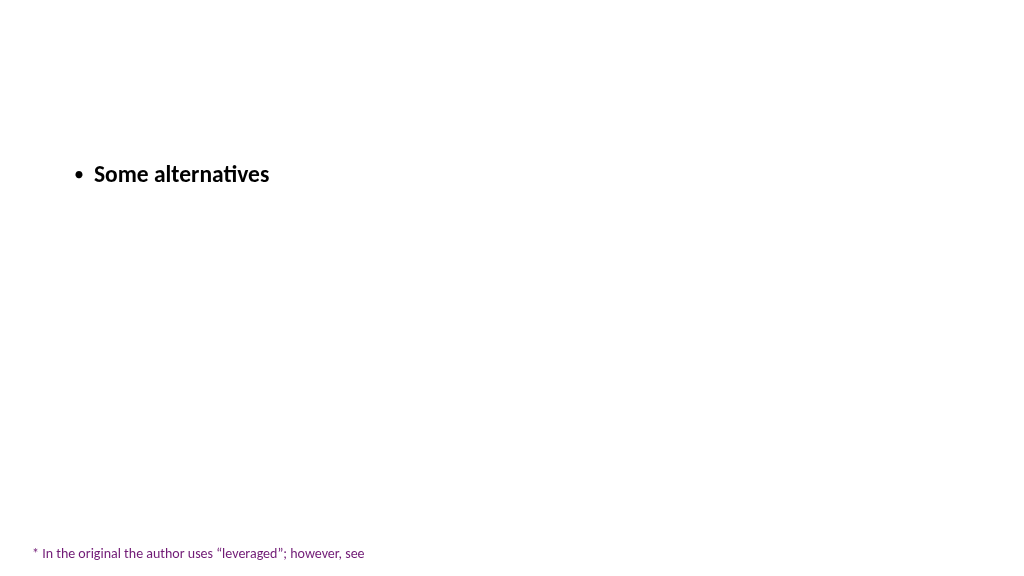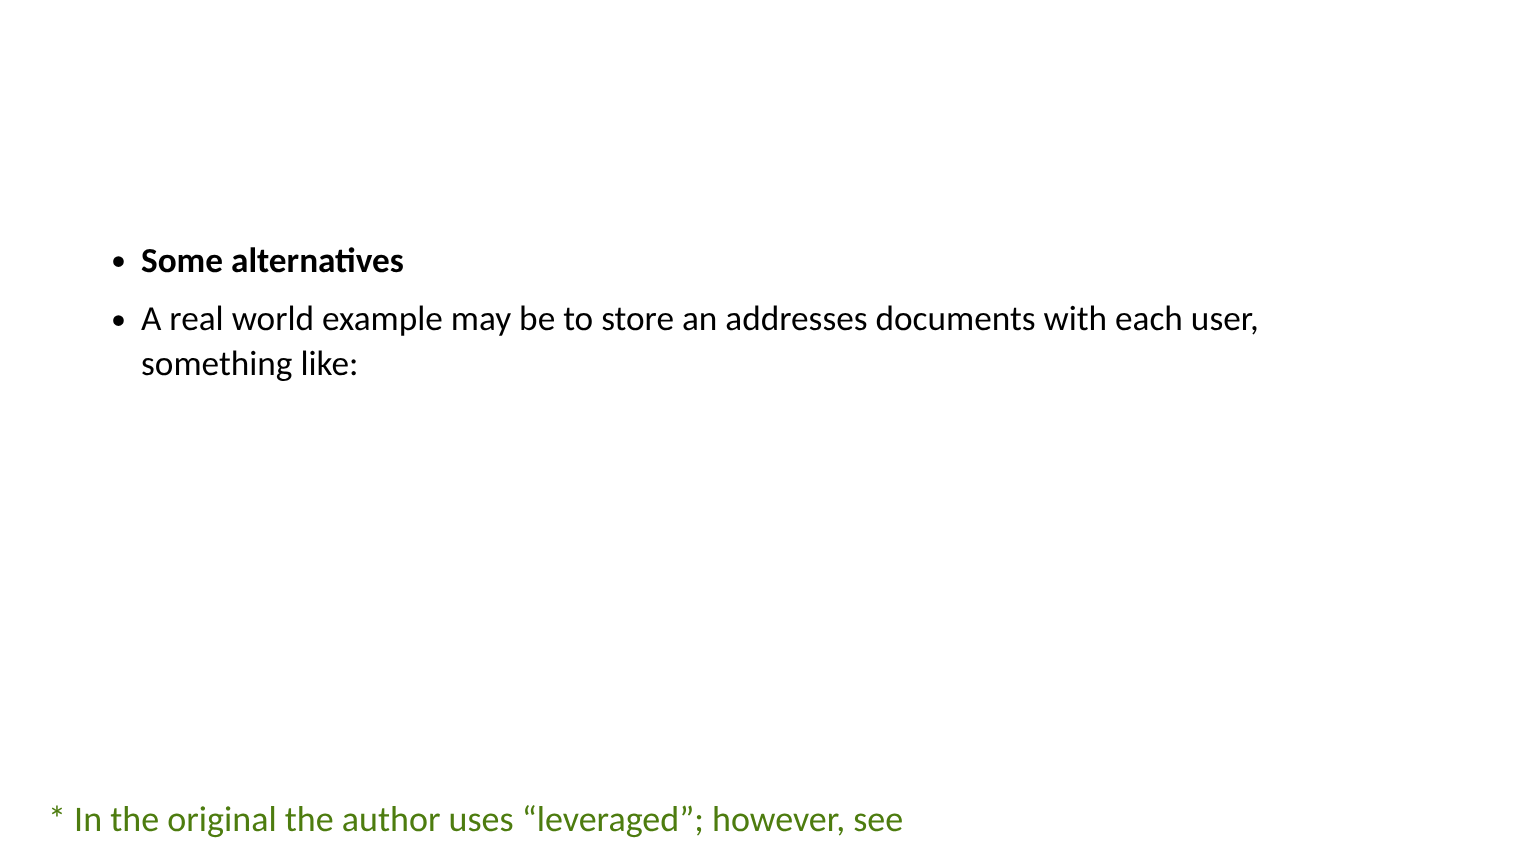--- a/index.html
+++ b/index.html
@@ -28,34 +28,31 @@
       font-size: 20px;
       line-height: 1.4;
     }
     .bold { font-weight: 700; }
     .asterisk { color: #6fa33f; }
     .footnote {
       position: absolute;
       left: 32px;
       bottom: 14px;
       right: 40px;
-      font-size: 24px;
+      font-size: 14px;
       line-height: 1.25;
-      color: #4d7c0f;
+      color: #701a75;
     }
   </style>
 </head>
 <body>
 
 <div class="slide">
   <ul class="main-list">
     <li>
       <span class="bold">Some alternatives</span>
     </li>
-    <li>
-      <span>A real world example may be to store an addresses documents with each user, something like:</span>
-    </li>
   </ul>
 
   <div class="footnote">
     <div>* In the original the author uses “leveraged”; however, see</div>
   </div>
 </div>
 
 </body></html>

